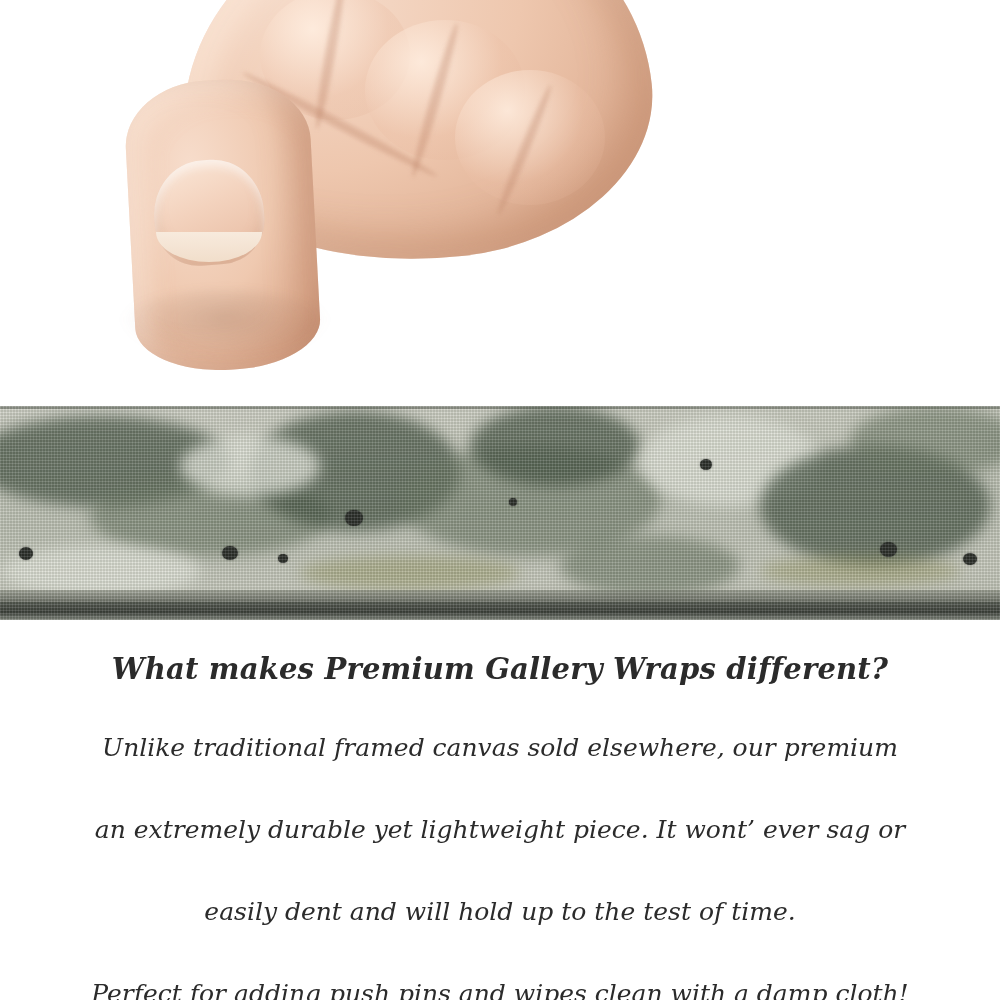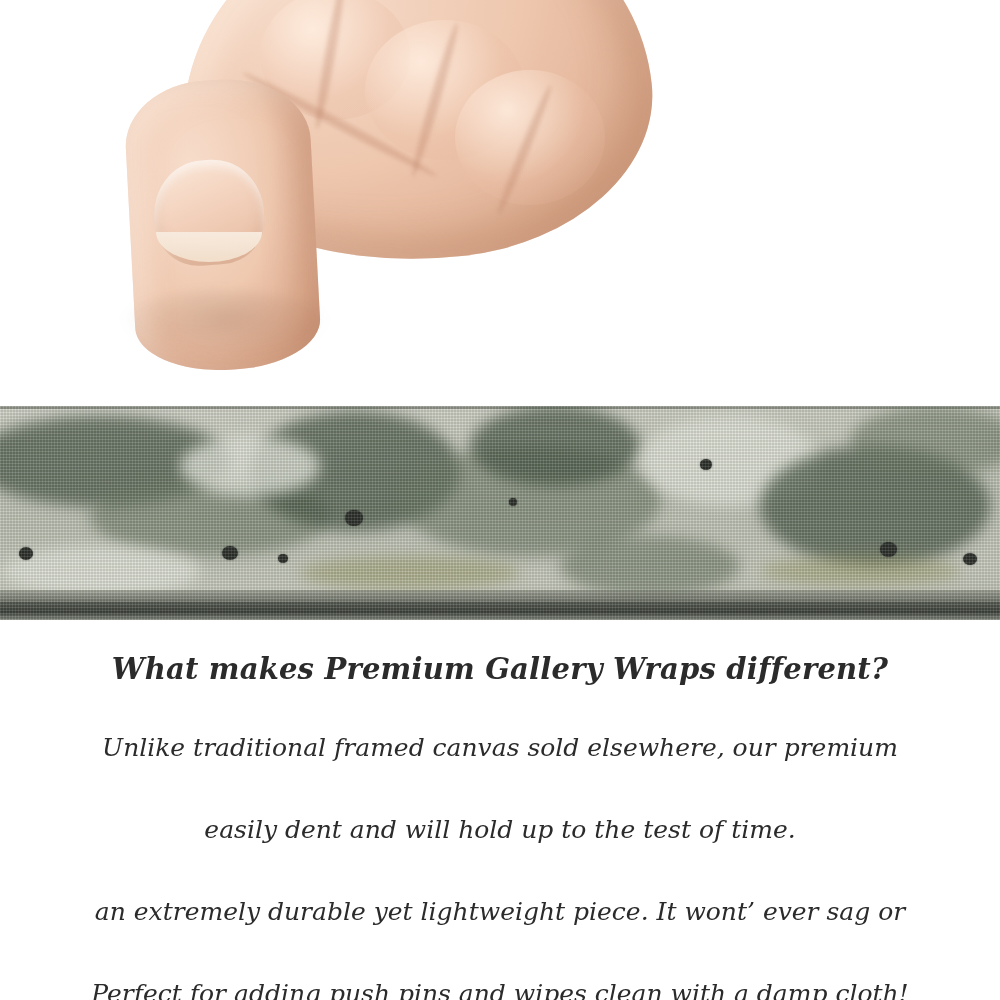--- a/index.html
+++ b/index.html
@@ -258,18 +258,18 @@
     <div class="speck" style="left:963px; top:147px; width:14px; height:12px;"></div>
     <div class="speck" style="left:509px; top:92px;  width:8px;  height:8px;"></div>
 
     <div class="strip-bevel"></div>
     <div class="strip-edge"></div>
   </div>
 
   <div class="caption">
     <div class="caption-heading">What makes Premium Gallery Wraps different?</div>
     <div class="caption-line">Unlike traditional framed canvas sold elsewhere, our premium</div>
+    <div class="caption-line">an extremely durable yet lightweight piece. It wont’ ever sag or</div>
     <div class="caption-line">easily dent and will hold up to the test of time.</div>
-    <div class="caption-line">an extremely durable yet lightweight piece. It wont’ ever sag or</div>
     <div class="caption-line last">Perfect for adding push pins and wipes clean with a damp cloth!</div>
   </div>
 
 </div>
 
 </body></html>

